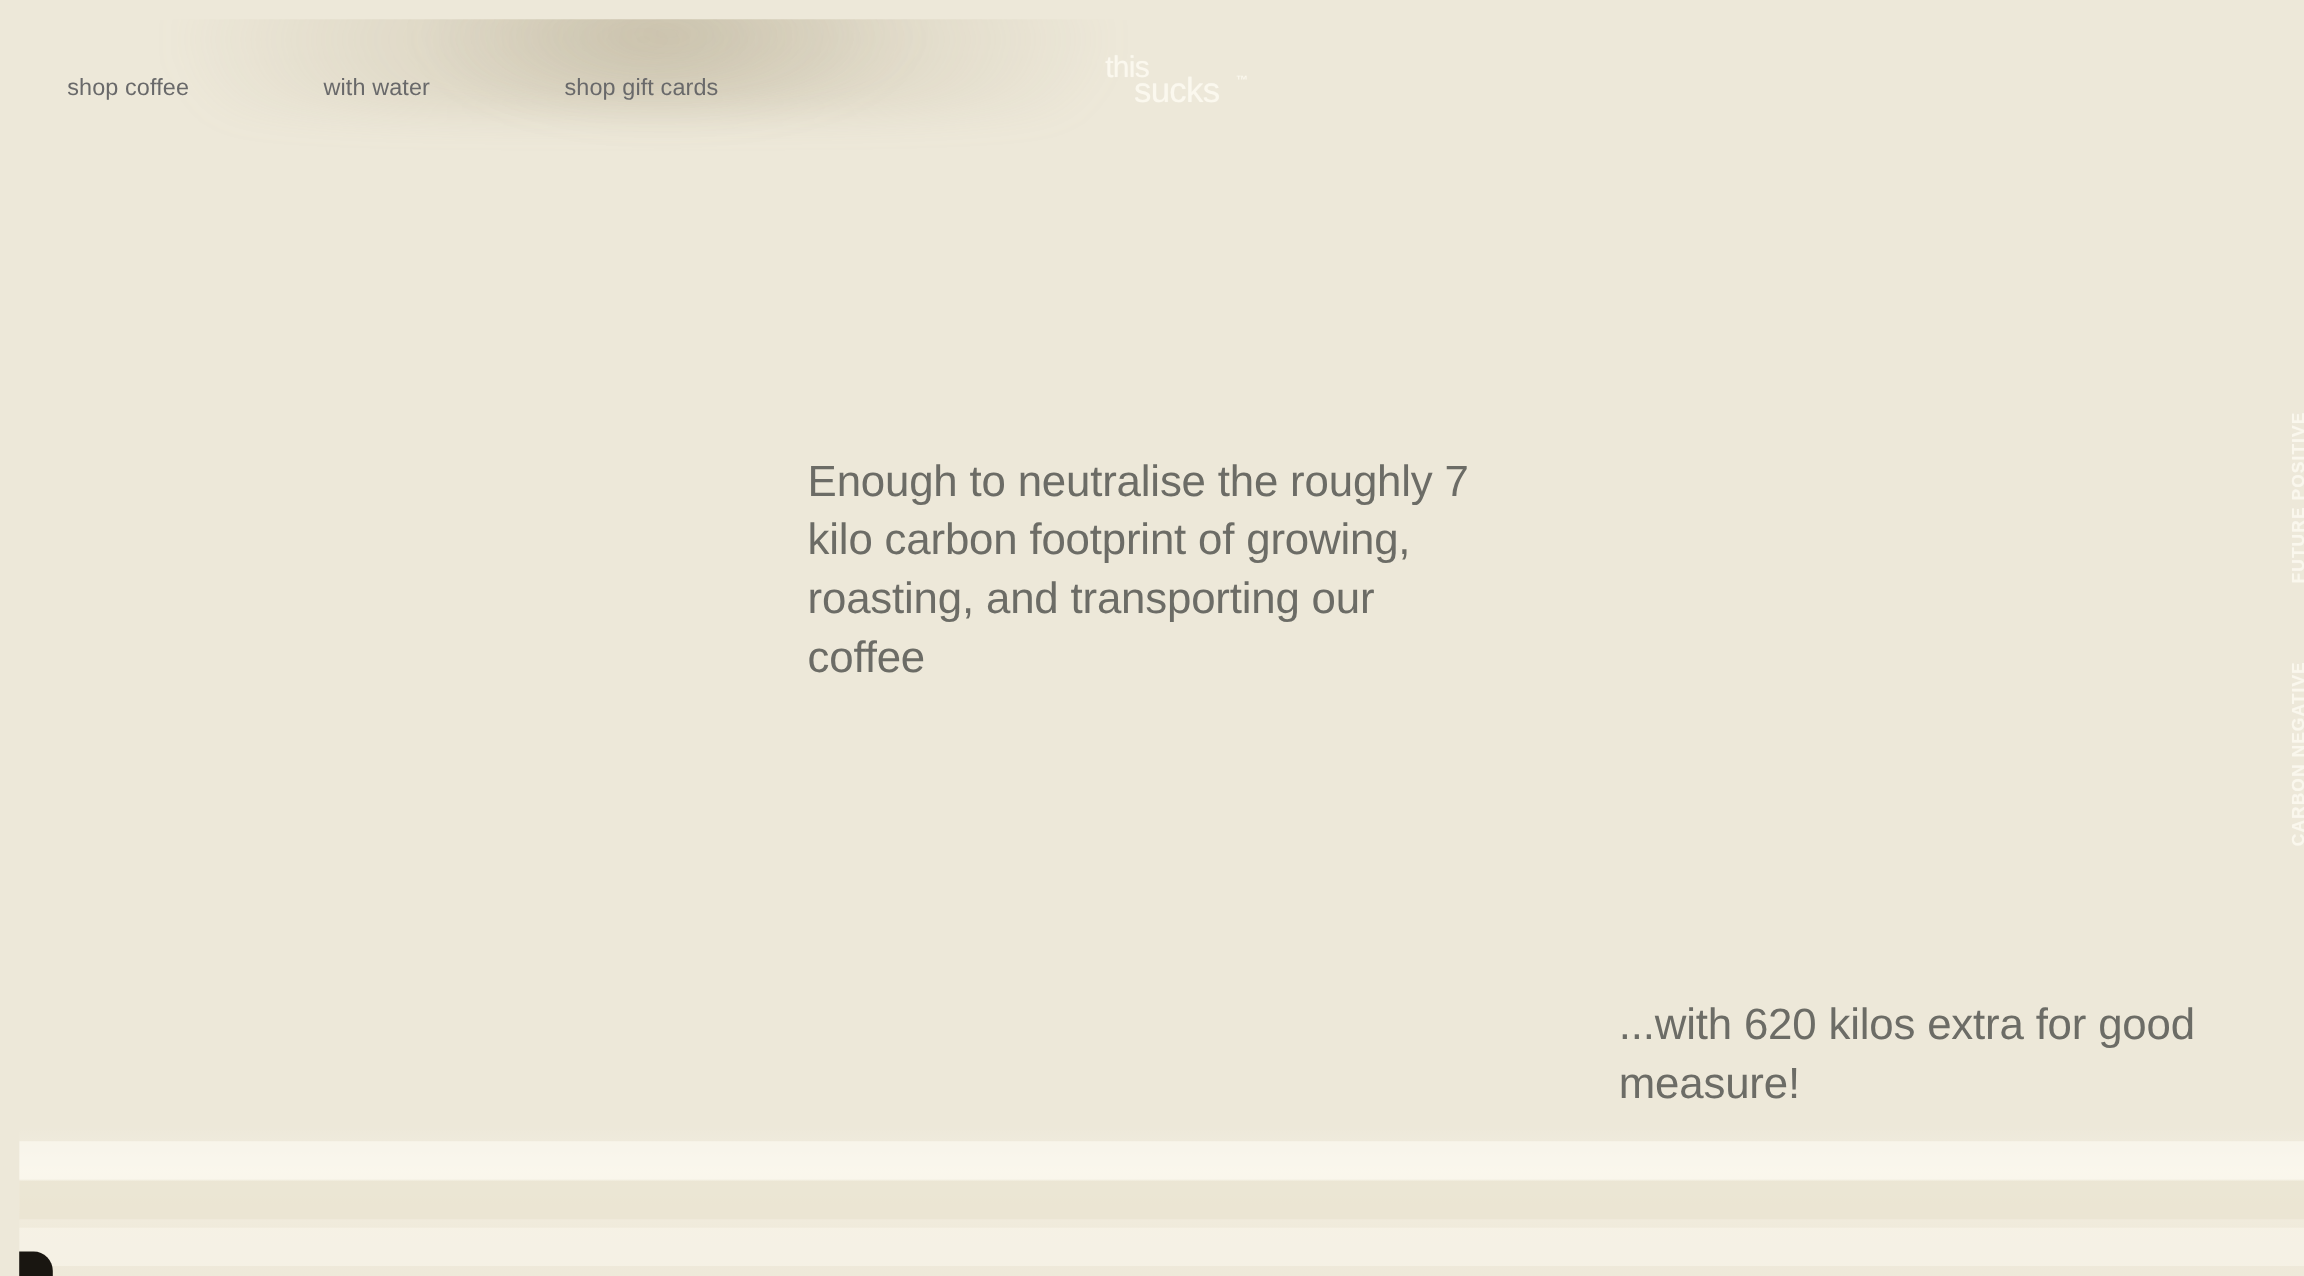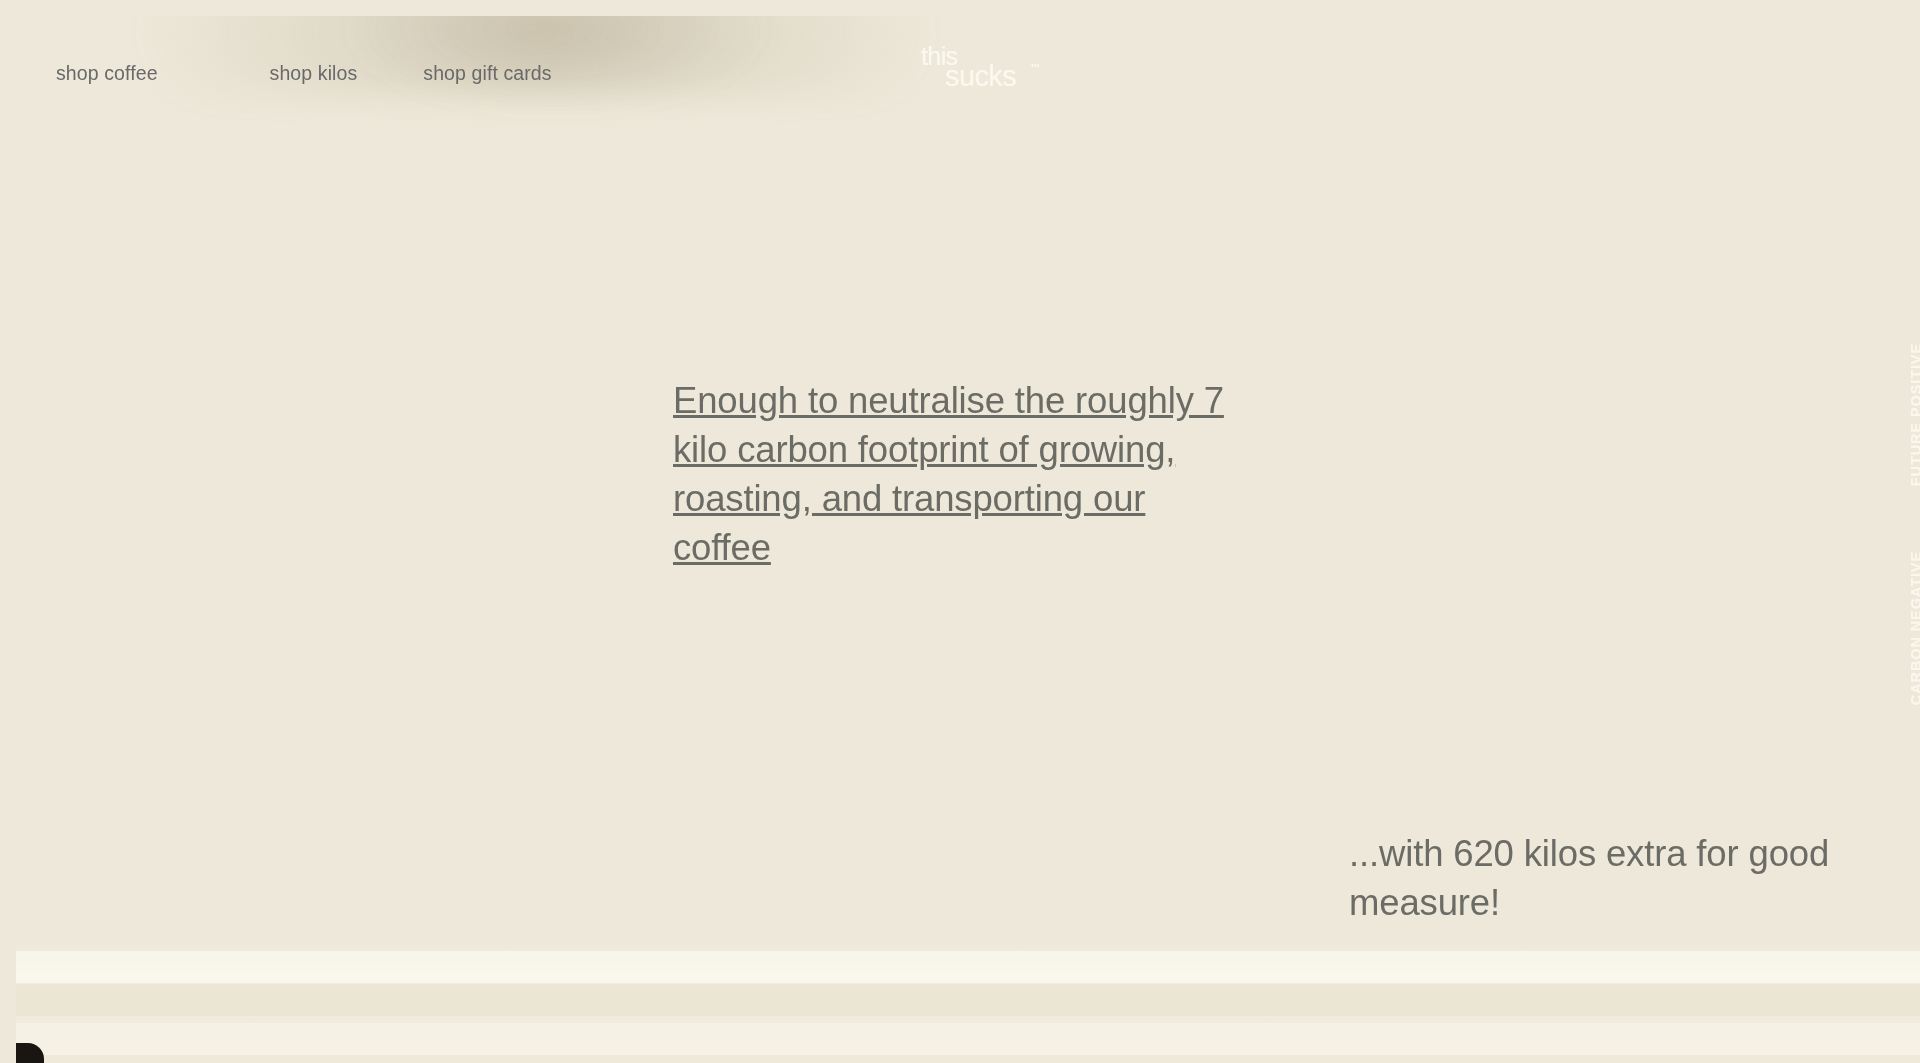--- a/index.html
+++ b/index.html
@@ -80,21 +80,21 @@
   }
   .nav-left {
     position:absolute;
     left:0; top:16px;
     display:flex;
     align-items:center;
   }
   .nav-left a { margin-left:0; }
   .nav-left a:nth-child(1){ margin-left:8px; }
   .nav-left a:nth-child(2){ margin-left:80px; }
-  .nav-left a:nth-child(3){ margin-left:34px; }
+  .nav-left a:nth-child(3){ margin-left:80px; }
 
   .nav-right {
     position:absolute;
     right:0; top:21px;
     display:flex;
     align-items:center;
   }
   .nav-right a:nth-child(1){ margin-left:0; }
   .nav-right a:nth-child(2){ margin-left:100px; }
   .nav-right a:nth-child(3){ margin-left:100px; }
@@ -154,21 +154,20 @@
     position:absolute;
     left:641px;
     top:344px;
     width:600px;
     font-size:36.5px;
     line-height:49px;
     color:#6C6C66;
     letter-spacing:-0.15px;
     font-weight:400;
     z-index:4;
-    text-decoration:underline;
   }
 
   .subline {
     position:absolute;
     left:1317px;
     top:797px;
     width:540px;
     font-size:36.5px;
     line-height:49px;
     color:#6C6C66;
@@ -223,21 +222,21 @@
   <div class="blob-bottom"></div>
   <div class="band-1"></div>
   <div class="band-2"></div>
   <div class="band-3"></div>
 </div>
 
 <header class="site-header">
 
   <nav class="nav-left">
     <a class="nav-link" href="#">shop coffee</a>
-    <a class="nav-link" href="#">shop kilos</a>
+    <a class="nav-link" href="#">with water</a>
     <a class="nav-link" href="#">shop gift cards</a>
   </nav>
 
   <a class="logo" href="#">
     <span class="logo-this">this</span>
     <span class="logo-sucks">sucks</span>
     <span class="logo-tm">™</span>
   </a>
 
 

